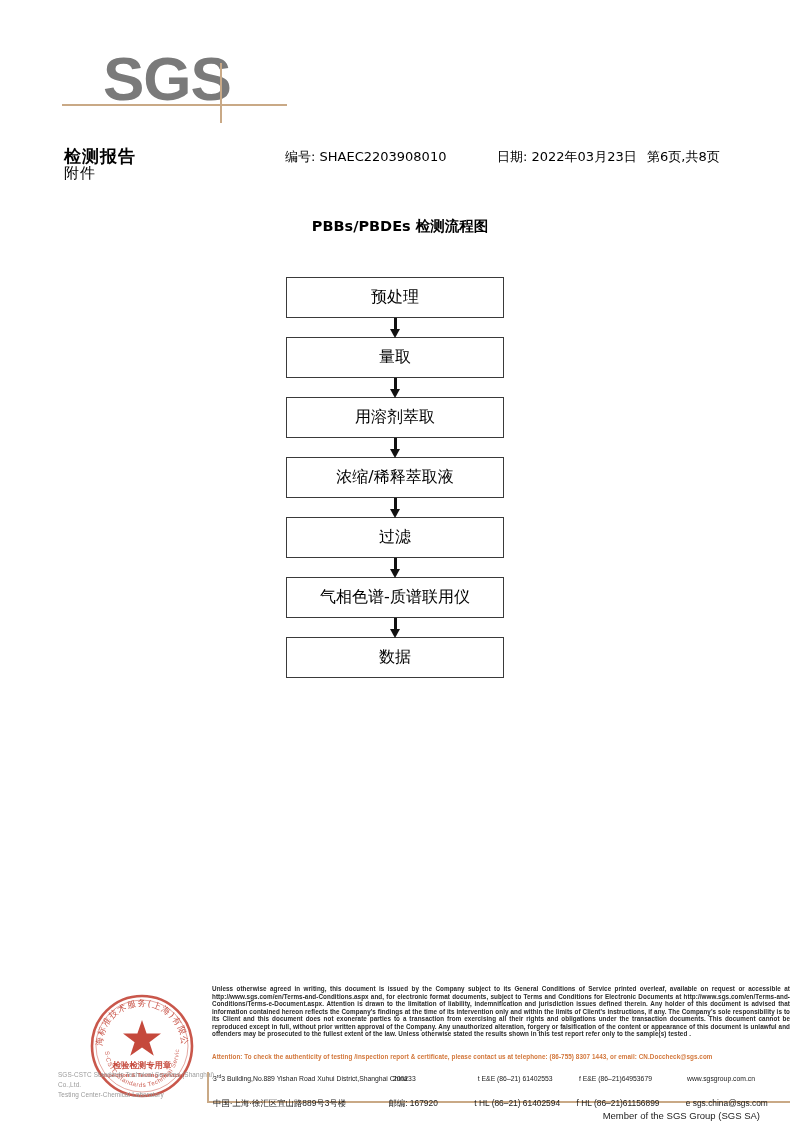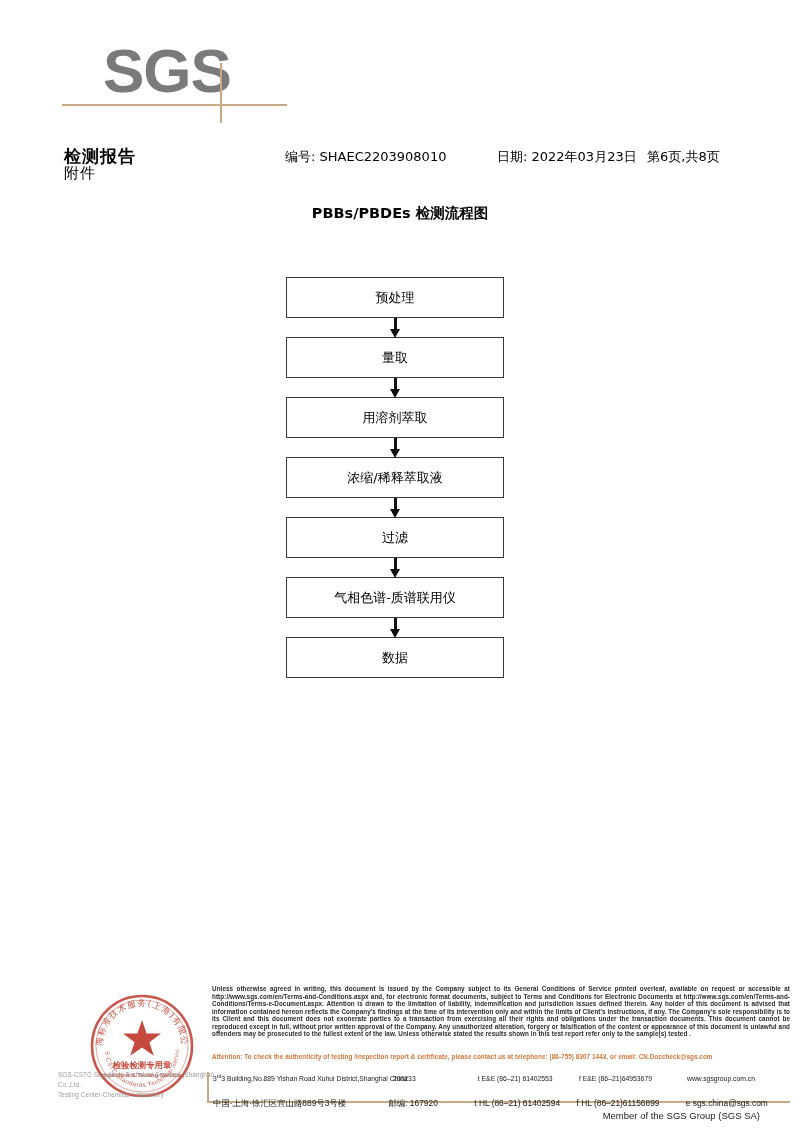--- a/index.html
+++ b/index.html
@@ -27,20 +27,21 @@
     width: 200px;
     height: 75px;
   }
   .logo-text {
     font-family: "Liberation Sans", sans-serif;
     font-weight: bold;
     font-size: 62px;
     letter-spacing: -1px;
     color: #7a7a7a;
     line-height: 66px;
+    margin-top: 8px;
     -webkit-text-stroke: 0;
   }
   .logo-rule-h {
     position: absolute;
     left: -41px;
     top: 66px;
     width: 225px;
     height: 2px;
     background: #c9a986;
   }
@@ -99,21 +100,21 @@
     font-family: "DejaVu Sans", sans-serif;
     font-size: 13px;
     color: #000;
     white-space: nowrap;
   }
 
   
   .chart-title {
     position: absolute;
     left: 0;
-    top: 204px;
+    top: 217px;
     width: 800px;
     text-align: center;
     font-family: "DejaVu Sans", sans-serif;
     font-size: 14.5px;
     font-weight: bold;
     color: #000;
   }
   .flow {
     position: absolute;
     left: 286px;
@@ -122,21 +123,21 @@
   }
   .flow-box {
     width: 218px;
     height: 41px;
     border: 1.3px solid #3a3a3a;
     background: #ffffff;
     display: flex;
     align-items: center;
     justify-content: center;
     font-family: "DejaVu Sans", sans-serif;
-    font-size: 13px;
+    font-size: 16px;
     color: #000;
   }
   .flow-arrow {
     position: relative;
     width: 218px;
     height: 19px;
   }
   .flow-arrow .shaft {
     position: absolute;
     left: 50%;

